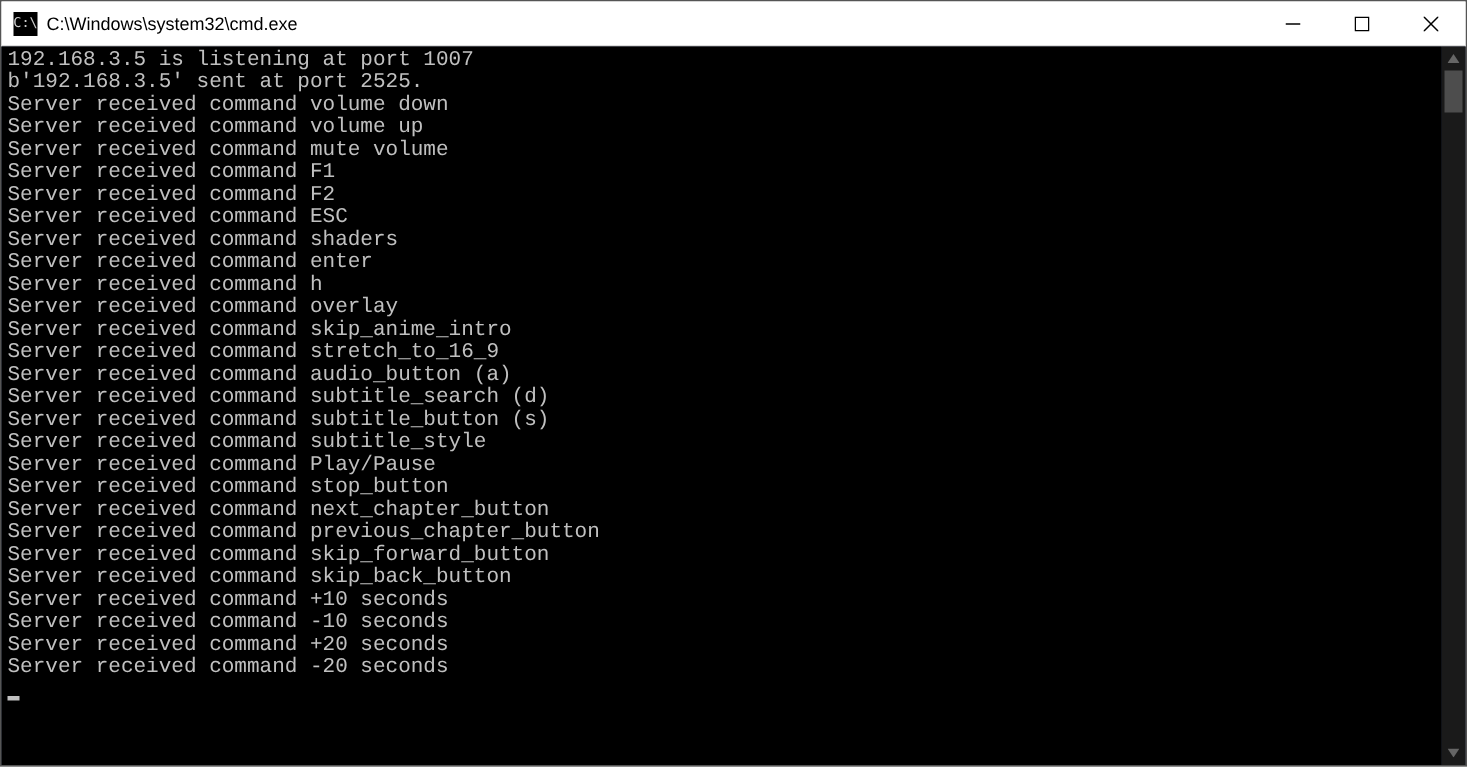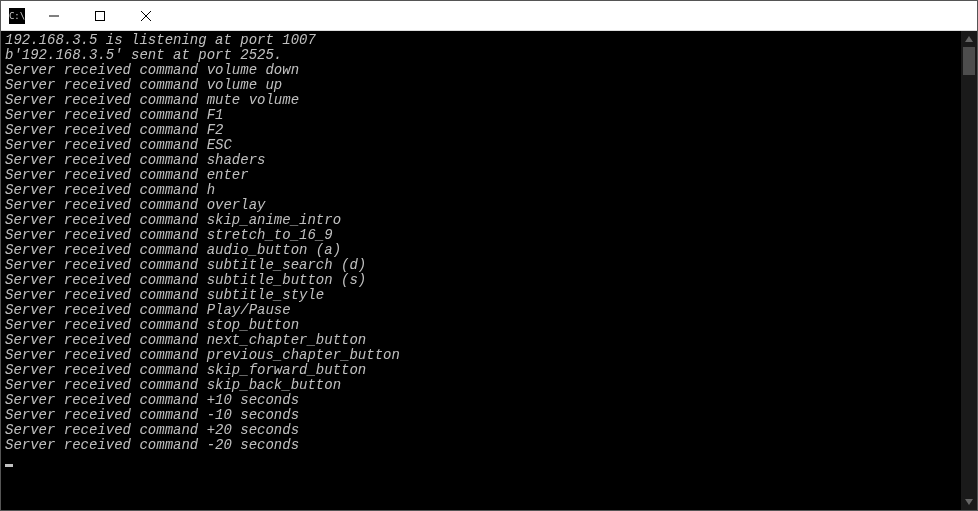--- a/index.html
+++ b/index.html
@@ -62,21 +62,20 @@
       height: 10px;
       stroke: #000;
       stroke-width: 1;
       fill: none;
     }
     .content-wrap {
       flex: 1;
       display: flex;
       background: #0f172a;
       position: relative;
-      font-style: italic;
     }
     .terminal {
       flex: 1;
       background: #000;
       color: #c0c0c0;
       font-family: Consolas, "Courier New", monospace;
       font-size: 14px;
       line-height: 15px;
       padding: 2px 4px;
       white-space: pre;
@@ -121,20 +120,21 @@
       height: 28px;
       background: #4d4d4d;
     }
   </style>
 </head>
 <body>
 
 <div class="window">
   <div class="titlebar">
     <div class="titlebar-icon">C:\</div>
+    <div class="titlebar-title">C:\Windows\system32\cmd.exe</div>
     <div class="titlebar-buttons">
       <button class="titlebar-btn">
         <svg viewBox="0 0 10 10">
             <line x1="0" y1="5" x2="10" y2="5"></line>
           </svg>
       </button>
       <button class="titlebar-btn">
         <svg viewBox="0 0 10 10">
             <rect x="0.5" y="0.5" width="9" height="9"></rect>
           </svg>

